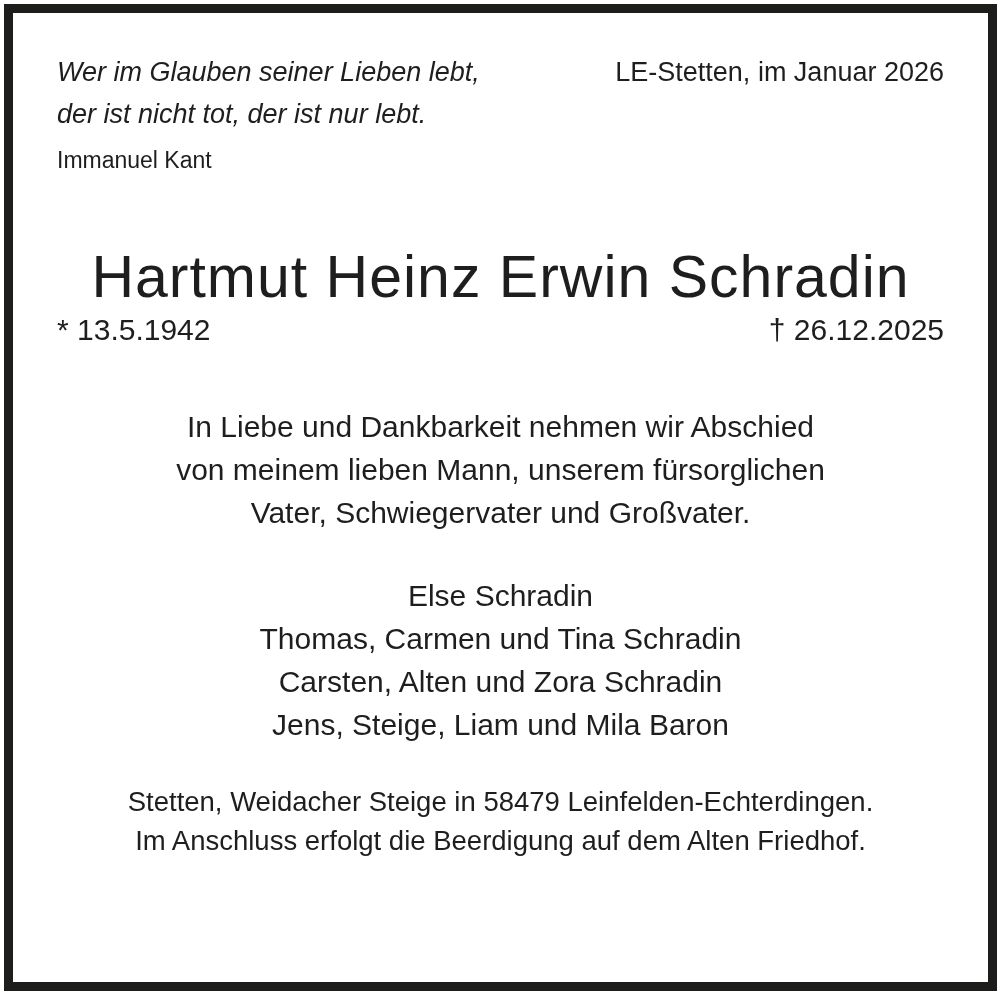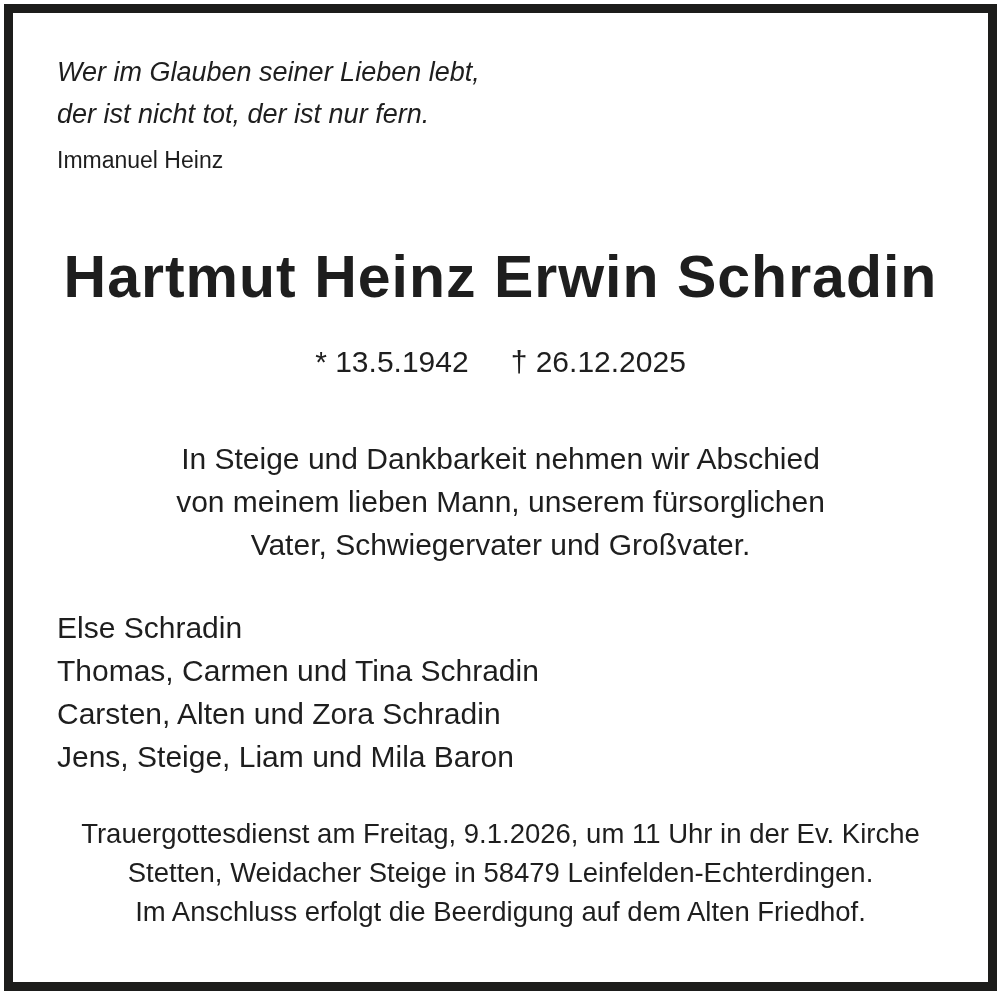--- a/index.html
+++ b/index.html
@@ -53,41 +53,40 @@
   }
   .dateline {
     font-size: 27px;
     line-height: 42px;
     white-space: nowrap;
   }
   .name {
     margin: 66px 0 0 0;
     text-align: center;
     font-size: 59px;
-    font-weight: 700;
+    font-weight: 400;
     letter-spacing: 1px;
     white-space: nowrap;
   }
   .dates-row {
-    margin-top: 32px;
     display: flex;
-    justify-content: center;
+    justify-content: space-between;
     gap: 42px;
     font-size: 30px;
     line-height: 38px;
   }
   .message {
     margin-top: 56px;
     text-align: center;
     font-size: 30px;
     line-height: 43px;
   }
   .mourners {
     margin-top: 40px;
-    text-align: left;
+    text-align: center;
     font-size: 30px;
     line-height: 43px;
   }
   .service {
     margin-top: 36px;
     text-align: center;
     font-size: 27.5px;
     line-height: 39px;
   }
   .line { display: block; }
@@ -95,46 +94,46 @@
 </head>
 <body>
 
 <div class="page">
   <div class="frame">
     <div class="content">
 
       <div class="header-row">
         <div class="quote-block">
           <span class="line quote-line">Wer im Glauben seiner Lieben lebt,</span>
-          <span class="line quote-line">der ist nicht tot, der ist nur fern.</span>
-          <span class="line attribution">Immanuel Heinz</span>
+          <span class="line quote-line">der ist nicht tot, der ist nur lebt.</span>
+          <span class="line attribution">Immanuel Kant</span>
         </div>
+        <div class="dateline">LE-Stetten, im Januar 2026</div>
       </div>
 
       <h1 class="name">Hartmut Heinz Erwin Schradin</h1>
 
       <div class="dates-row">
         <span>* 13.5.1942</span>
         <span>† 26.12.2025</span>
       </div>
 
       <div class="message">
-        <span class="line">In Steige und Dankbarkeit nehmen wir Abschied</span>
+        <span class="line">In Liebe und Dankbarkeit nehmen wir Abschied</span>
         <span class="line">von meinem lieben Mann, unserem fürsorglichen</span>
         <span class="line">Vater, Schwiegervater und Großvater.</span>
       </div>
 
       <div class="mourners">
         <span class="line">Else Schradin</span>
         <span class="line">Thomas, Carmen und Tina Schradin</span>
         <span class="line">Carsten, Alten und Zora Schradin</span>
         <span class="line">Jens, Steige, Liam und Mila Baron</span>
       </div>
 
       <div class="service">
-        <span class="line">Trauergottesdienst am Freitag, 9.1.2026, um 11 Uhr in der Ev. Kirche</span>
         <span class="line">Stetten, Weidacher Steige in 58479 Leinfelden-Echterdingen.</span>
         <span class="line">Im Anschluss erfolgt die Beerdigung auf dem Alten Friedhof.</span>
       </div>
 
     </div>
   </div>
 </div>
 
 </body></html>

